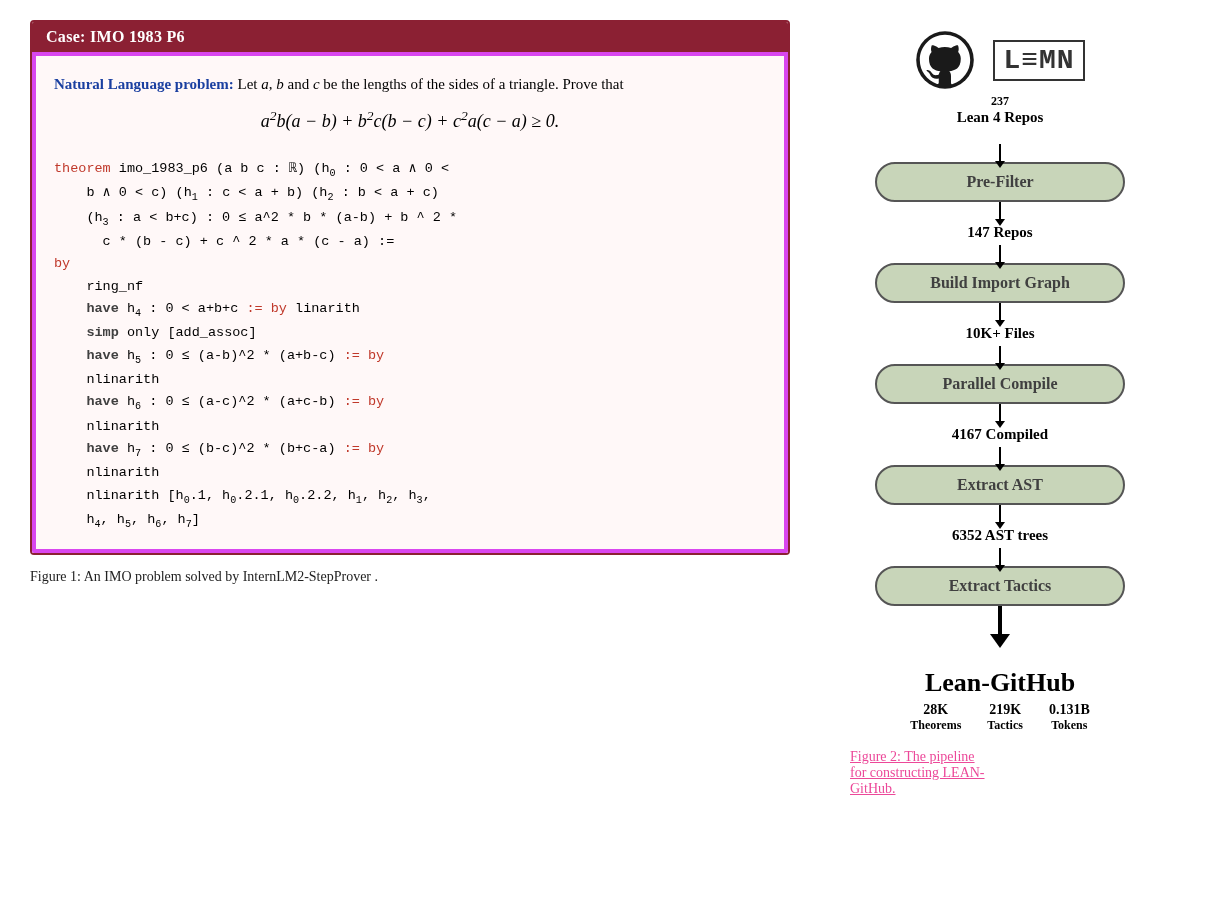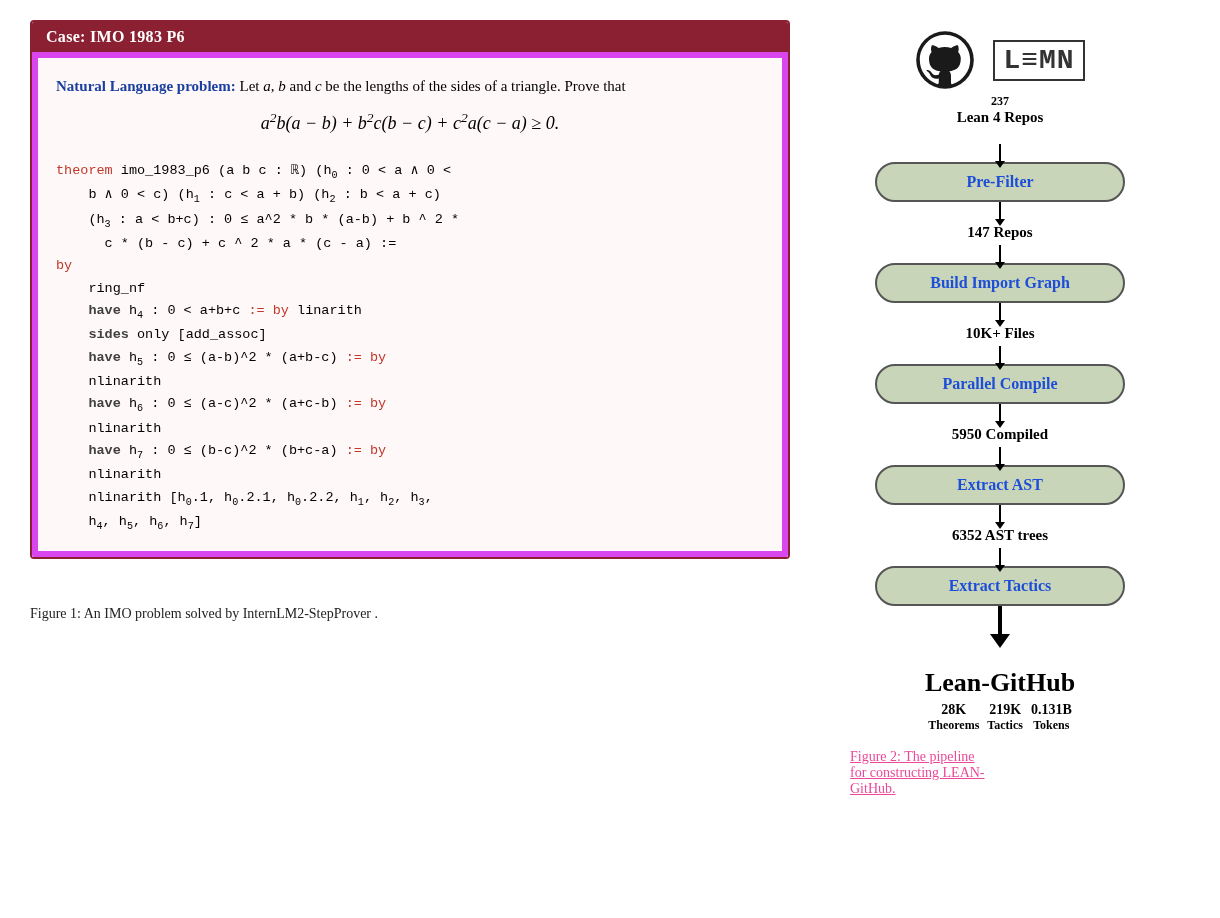--- a/index.html
+++ b/index.html
@@ -20,41 +20,40 @@
       flex-direction: row;
       gap: 20px;
       flex: 1;
     }
 
     
     .left-panel {
       flex: 0 0 760px;
       display: flex;
       flex-direction: column;
-      gap: 33px;
     }
 
     .case-box {
       border: 2px solid #8b2033;
       border-radius: 4px;
       overflow: hidden;
     }
 
     .case-header {
       background: #8b2033;
       color: #fff;
       padding: 6px 14px;
       font-size: 16px;
       font-weight: bold;
       letter-spacing: 0.3px;
     }
 
     .case-body {
       background: #fff8f8;
-      border: 6px solid #d946ef;
+      border: 4px solid #d946ef;
       padding: 16px 18px;
     }
 
     .natural-lang {
       font-size: 15px;
       line-height: 1.6;
       margin-bottom: 8px;
       color: #000;
     }
 
@@ -148,21 +147,21 @@
     
     .pipeline-box {
       background: #c8d5b9;
       border: 2px solid #555;
       border-radius: 22px;
       text-align: center;
       padding: 9px 0;
       width: 250px;
       font-weight: bold;
       font-size: 16px;
-      color: #1d4ed8;
+      color: #404040;
     }
 
     .pipeline-label {
       font-size: 15px;
       font-weight: bold;
       text-align: center;
       margin: 4px 0;
     }
 
     
@@ -170,21 +169,21 @@
       font-size: 26px;
       font-weight: bold;
       text-align: center;
       margin-top: 20px;
     }
 
     .stats-row {
       display: flex;
       flex-direction: row;
       justify-content: center;
-      gap: 8px;
+      gap: 26px;
       margin-top: 4px;
     }
 
     .stat-item {
       text-align: center;
     }
 
     .stat-value {
       font-size: 14px;
       font-weight: bold;
@@ -227,21 +226,21 @@
           <em>a</em><sup>2</sup><em>b</em>(<em>a</em> − <em>b</em>) + <em>b</em><sup>2</sup><em>c</em>(<em>b</em> − <em>c</em>) + <em>c</em><sup>2</sup><em>a</em>(<em>c</em> − <em>a</em>) ≥ 0.
         </div>
         <div class="code-block">
           <div><span class="kw-red">theorem</span> imo_1983_p6 (a b c : ℝ) (h<sub>0</sub> : 0 &lt; a ∧ 0 &lt;</div>
           <div>&nbsp;&nbsp;&nbsp;&nbsp;b ∧ 0 &lt; c) (h<sub>1</sub> : c &lt; a + b) (h<sub>2</sub> : b &lt; a + c)</div>
           <div>&nbsp;&nbsp;&nbsp;&nbsp;(h<sub>3</sub> : a &lt; b+c) : 0 ≤ a^2 * b * (a-b) + b ^ 2 *</div>
           <div>&nbsp;&nbsp;&nbsp;&nbsp;&nbsp;&nbsp;c * (b - c) + c ^ 2 * a * (c - a) :=</div>
           <div><span class="kw-red">by</span></div>
           <div>&nbsp;&nbsp;&nbsp;&nbsp;ring_nf</div>
           <div>&nbsp;&nbsp;&nbsp;&nbsp;<span class="kw-blue">have</span> h<sub>4</sub> : 0 &lt; a+b+c <span class="kw-red">:= by</span> linarith</div>
-          <div>&nbsp;&nbsp;&nbsp;&nbsp;<span class="kw-blue">sides</span> only [add_assoc]</div>
+          <div>&nbsp;&nbsp;&nbsp;&nbsp;<span class="kw-blue">simp</span> only [add_assoc]</div>
           <div>&nbsp;&nbsp;&nbsp;&nbsp;<span class="kw-blue">have</span> h<sub>5</sub> : 0 ≤ (a-b)^2 * (a+b-c) <span class="kw-red">:= by</span></div>
           <div>&nbsp;&nbsp;&nbsp;&nbsp;nlinarith</div>
           <div>&nbsp;&nbsp;&nbsp;&nbsp;<span class="kw-blue">have</span> h<sub>6</sub> : 0 ≤ (a-c)^2 * (a+c-b) <span class="kw-red">:= by</span></div>
           <div>&nbsp;&nbsp;&nbsp;&nbsp;nlinarith</div>
           <div>&nbsp;&nbsp;&nbsp;&nbsp;<span class="kw-blue">have</span> h<sub>7</sub> : 0 ≤ (b-c)^2 * (b+c-a) <span class="kw-red">:= by</span></div>
           <div>&nbsp;&nbsp;&nbsp;&nbsp;nlinarith</div>
           <div>&nbsp;&nbsp;&nbsp;&nbsp;nlinarith [h<sub>0</sub>.1, h<sub>0</sub>.2.1, h<sub>0</sub>.2.2, h<sub>1</sub>, h<sub>2</sub>, h<sub>3</sub>,</div>
           <div>&nbsp;&nbsp;&nbsp;&nbsp;h<sub>4</sub>, h<sub>5</sub>, h<sub>6</sub>, h<sub>7</sub>]</div>
         </div>
       </div>
@@ -284,21 +283,21 @@
 
     <div class="arrow-down" style="height:18px;"></div>
     <div class="pipeline-label">10K+ Files</div>
     <div class="arrow-down" style="height:18px;"></div>
 
     <div class="pipeline-box">
       <span>Parallel Compile</span>
     </div>
 
     <div class="arrow-down" style="height:18px;"></div>
-    <div class="pipeline-label">5950 Compiled</div>
+    <div class="pipeline-label">4167 Compiled</div>
     <div class="arrow-down" style="height:18px;"></div>
 
     <div class="pipeline-box">
       <span>Extract AST</span>
     </div>
 
     <div class="arrow-down" style="height:18px;"></div>
     <div class="pipeline-label">6352 AST trees</div>
     <div class="arrow-down" style="height:18px;"></div>
 

